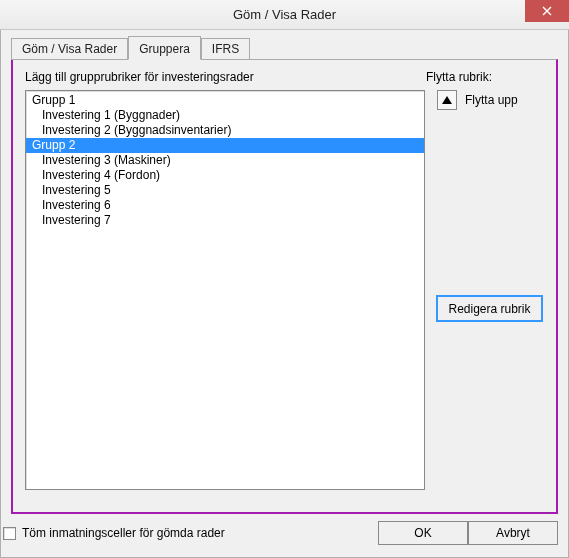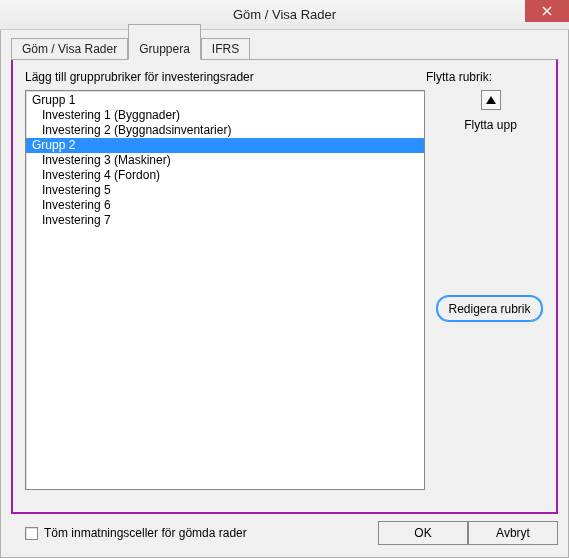--- a/index.html
+++ b/index.html
@@ -64,21 +64,21 @@
     margin-top: 2px;
     font-size: 12px;
     color: #222;
     cursor: pointer;
     position: relative;
   }
   .tab.active {
     background: #f0f0f0;
     border-bottom: 1px solid #f0f0f0;
     margin-top: 0;
-    padding-top: 17px;
+    padding-top: 5px;
     z-index: 3;
   }
   .tabpanel {
     border: 2px solid #a21caf;
     border-top: 1px solid #aaa;
     margin-top: -1px;
     height: 455px;
     padding: 10px 12px;
     position: relative;
     z-index: 1;
@@ -118,21 +118,20 @@
     flex: 1;
     display: flex;
     flex-direction: column;
     position: relative;
   }
   .move-row {
     display: flex;
     align-items: center;
     gap: 8px;
     margin-bottom: 6px;
-    flex-direction: column;
   }
   .arrow-btn {
     width: 20px;
     height: 20px;
     border: 1px solid #888;
     background: #f8f8f8;
     display: flex;
     align-items: center;
     justify-content: center;
     cursor: pointer;
@@ -145,29 +144,28 @@
     background: #f0f0f0;
     display: flex;
     align-items: center;
     justify-content: center;
     cursor: pointer;
     margin-bottom: 8px;
   }
   .side-btn.highlight {
     box-shadow: 0 0 0 1px #3399ff;
     border-color: #3399ff;
-    border-radius: 12px;
   }
   .side-btns-block {
     position: absolute;
     top: 206px;
   }
   .bottom-row {
     position: absolute;
-    left: 24px;
+    left: 2px;
     right: 10px;
     bottom: 12px;
     display: flex;
     align-items: center;
   }
   .checkbox-wrap {
     display: flex;
     align-items: center;
     gap: 6px;
   }

